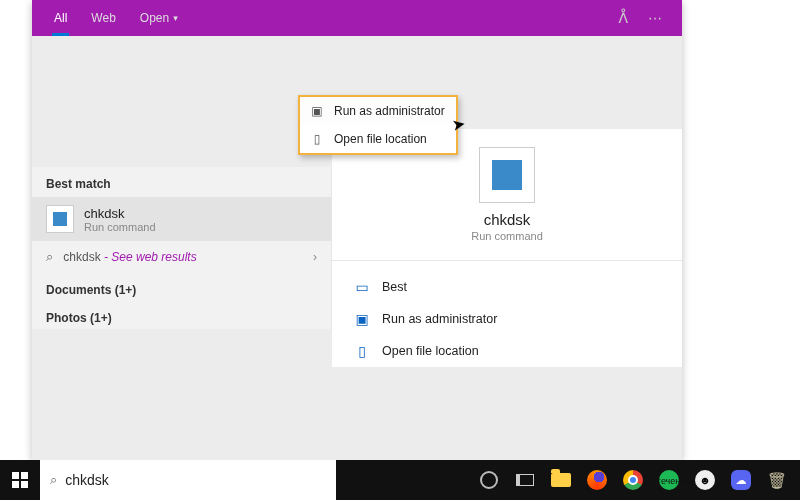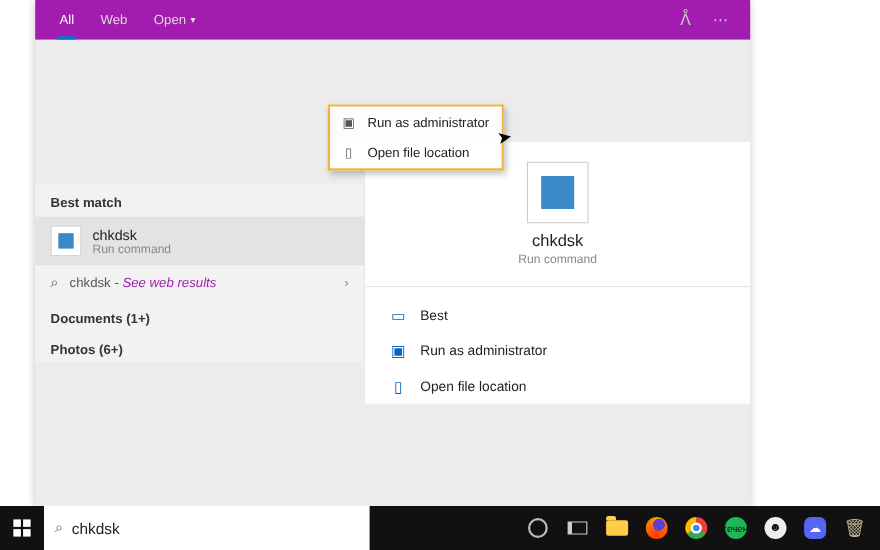--- a/index.html
+++ b/index.html
@@ -92,21 +92,21 @@
 
         <div class="web-row">
           <span class="search-glyph">⌕</span>
           <span>
             <span>chkdsk</span><span class="dim"> - See web results</span>
           </span>
           <span class="chev">›</span>
         </div>
 
         <div class="cat">Documents (1+)</div>
-        <div class="cat">Photos (6+)</div>
+        <div class="cat">Photos (1+)</div>
       </div>
 
       <div class="right">
         <div class="preview">
           <div class="preview-icon">
               <div class="preview-icon-inner"></div>
             </div>
           <div class="preview-title">chkdsk</div>
           <div class="preview-sub">Run command</div>
         </div>

